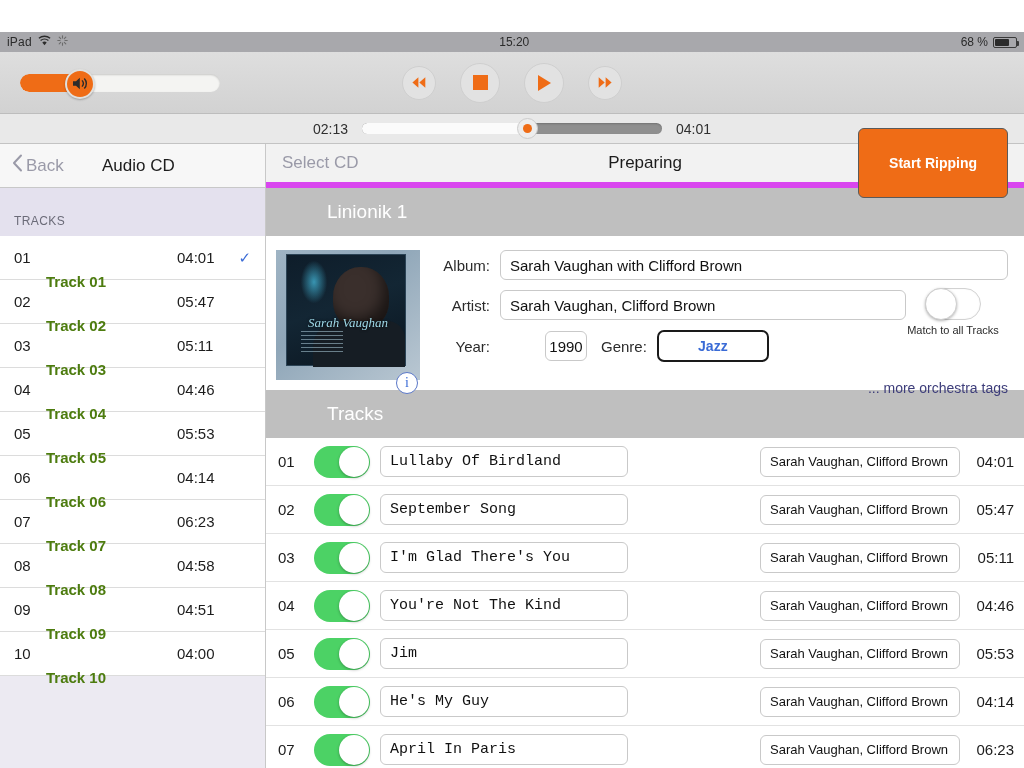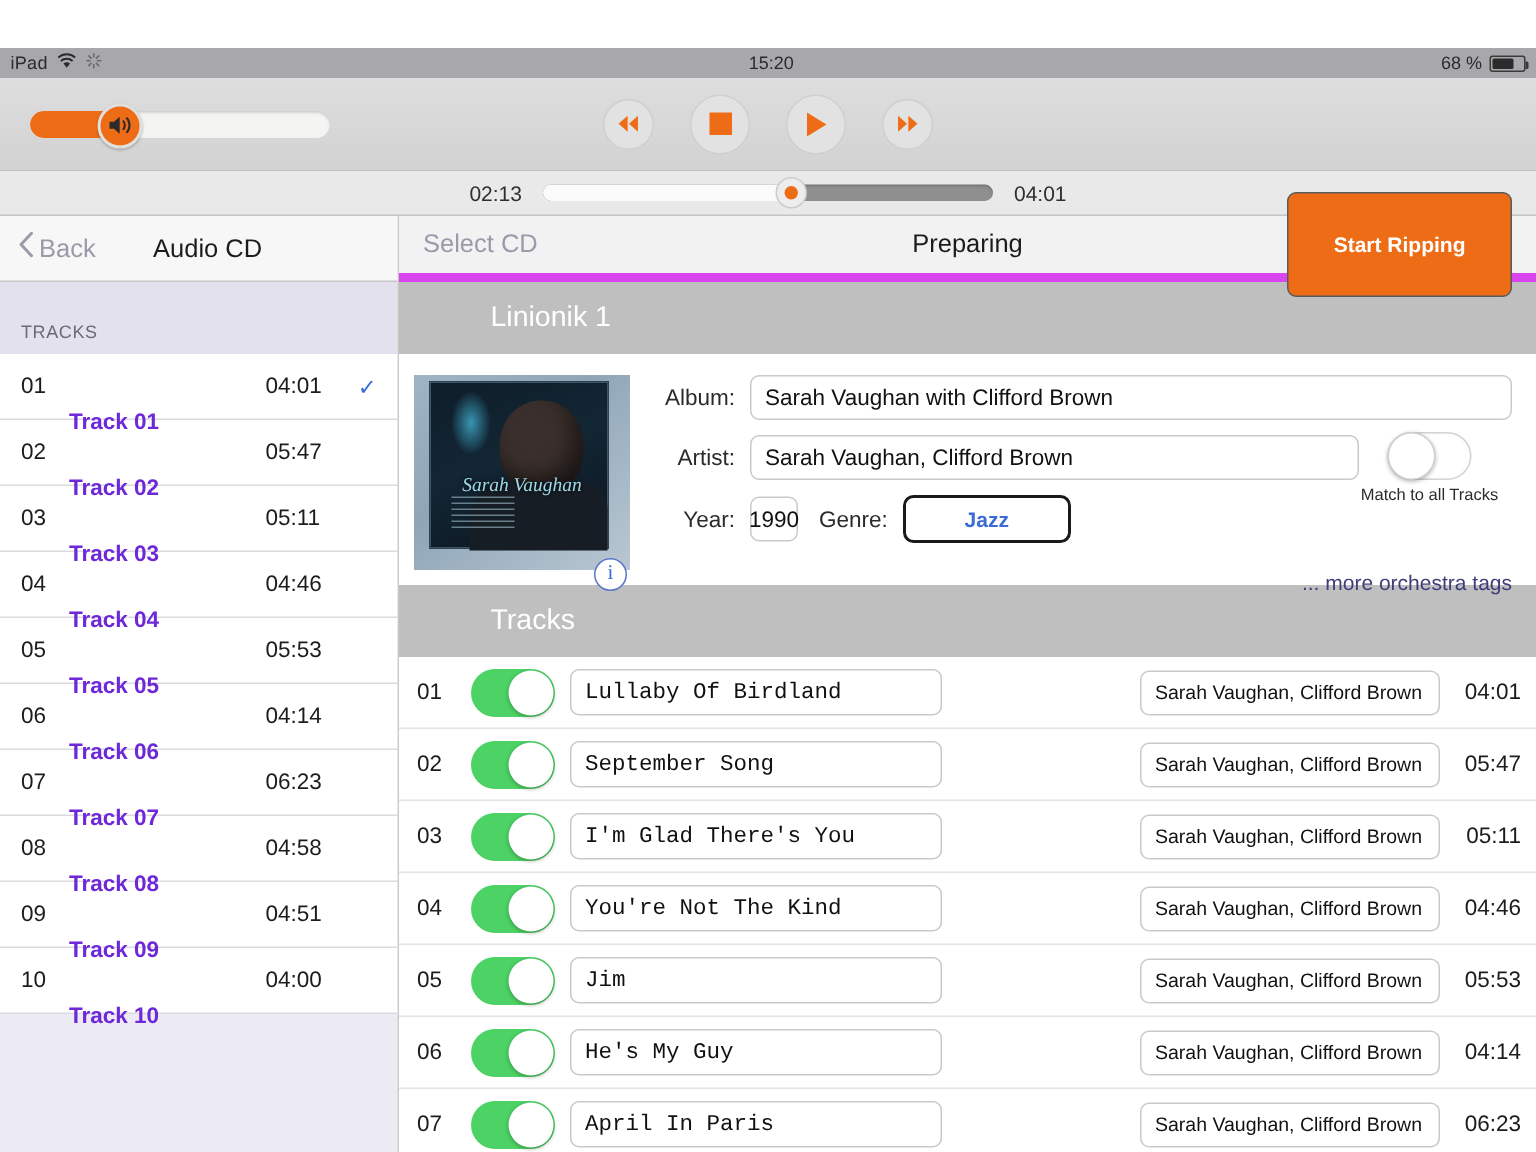--- a/index.html
+++ b/index.html
@@ -94,21 +94,21 @@
   .tracks-hdr {
     background: #e4e1ee; height: 48px; display: flex; align-items: flex-end;
     padding: 0 0 8px 14px; font-size: 12px; color: #6b6b78; letter-spacing: .4px;
   }
   .side-list { flex: 1; overflow: hidden; background: #eceaf2; }
   .side-row {
     height: 44px; background: #fff; border-bottom: 1px solid #dcdcdc;
     display: flex; align-items: center; padding: 0 14px; font-size: 15px;
   }
   .sr-num { width: 32px; color: #1c1c1c; font-size: 15px; }
-  .sr-name { flex: 1; font-weight: bold; color: #6d28d9; font-size: 15px; margin-top: 47px; }
+  .sr-name { flex: 1; font-weight: bold; color: #4d7c0f; font-size: 15px; margin-top: 47px; }
   .sr-dur { width: 52px; color: #1c1c1c; font-size: 15px; }
   .sr-check { width: 22px; text-align: right; color: #3a6bd6; font-size: 15px; }
 
   
   .main-hdr {
     height: 44px; background: #f2f2f2; border-bottom: 6px solid #d946ef;
     display: flex; align-items: center; padding: 0 16px; position: relative;
   }
   .select-cd { font-size: 17px; color: #9a9aa8; cursor: pointer; }
   .preparing {
@@ -166,21 +166,21 @@
   .meta { flex: 1; padding-left: 16px; position: relative; }
   .meta-row { display: flex; align-items: center; margin-bottom: 10px; }
   .lbl { font-size: 15px; color: #2b2b2b; width: 62px; text-align: right; margin-right: 10px; }
   .txtfield {
     border: 1px solid #c9c9c9; border-radius: 6px; background: #fff;
     height: 30px; font-size: 15px; color: #111; padding: 0 9px;
     display: flex; align-items: center; font-family: "Liberation Sans", sans-serif;
   }
   .f-album { width: 508px; }
   .f-artist { width: 406px; }
-  .f-year { width: 32px; justify-content: center; font-size: 15px; }
+  .f-year { width: 42px; justify-content: center; font-size: 15px; margin-left: 45px; }
   .lbl-genre { font-size: 15px; color: #2b2b2b; margin: 0 10px 0 14px; }
   .genre-btn {
     border: 2px solid #1a1a1a; border-radius: 7px; width: 112px; height: 32px;
     display: flex; align-items: center; justify-content: center;
     font-size: 14px; font-weight: bold; color: #3a6bd6; background: #fff; cursor: pointer;
   }
   .match-wrap { position: absolute; right: 0; top: 38px; width: 110px; text-align: center; }
   .switch-off {
     width: 56px; height: 32px; border-radius: 16px; background: #fff;
     border: 1px solid #d2d2d2; position: relative; margin: 0 auto; cursor: pointer;

